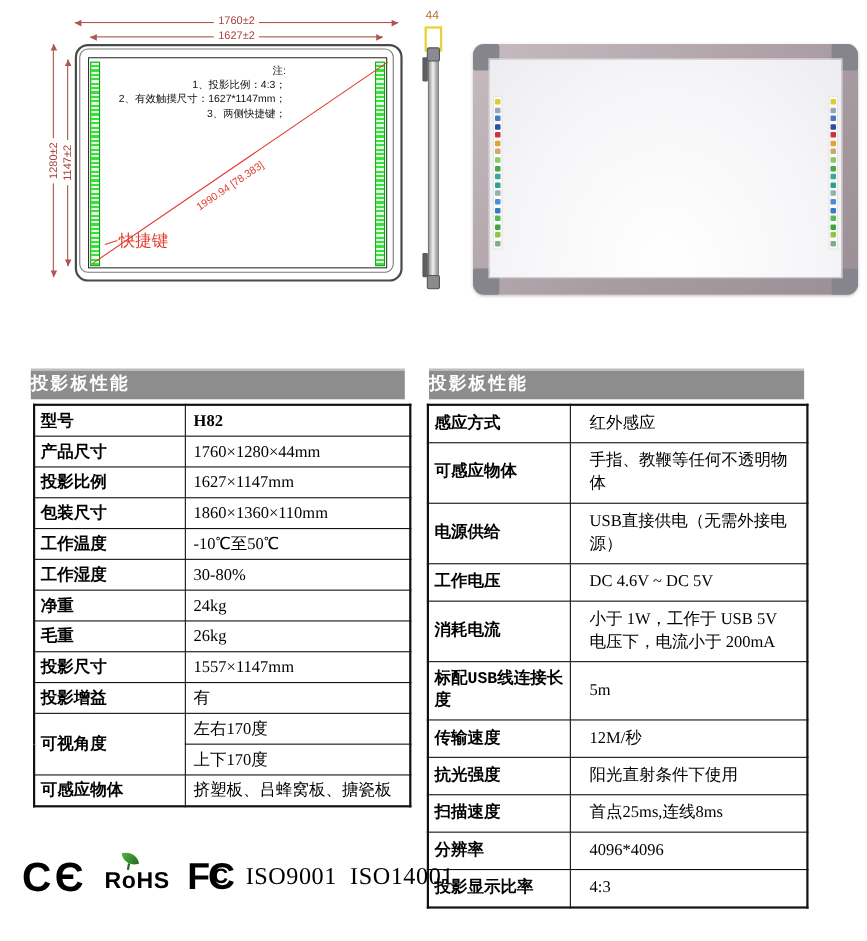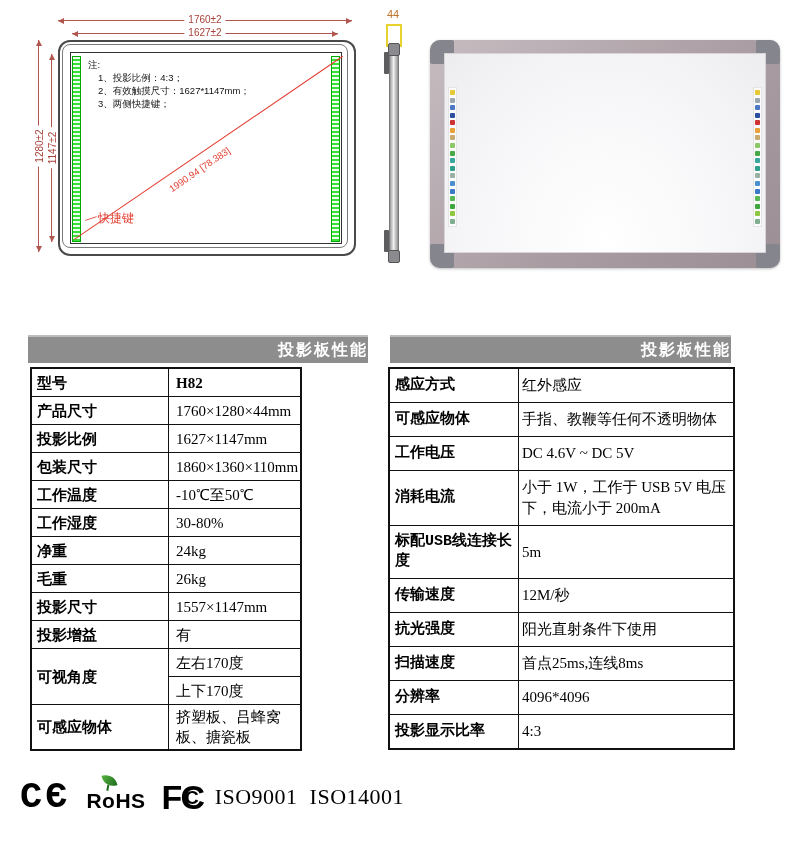--- a/index.html
+++ b/index.html
@@ -1,20 +1,20 @@
 <!DOCTYPE html>
 <html><head>
 <meta charset="utf-8">
 <style>
   html,body{margin:0;padding:0;background:#fff;}
   #page{position:relative;width:788px;height:855px;background:#fff;overflow:hidden;
         font-family:"Liberation Sans",sans-serif;color:#000;}
 
   
-  #front-view{position:absolute;left:28px;top:12px;width:352px;height:250px;}
+  #front-view{position:absolute;left:38px;top:12px;width:352px;height:250px;text-align:right;}
   .dim{position:absolute;color:#a8423a;font-size:10px;}
   .dimline-h{height:0;border-top:1px solid #b0564e;}
   .dimline-h .dlabel{position:absolute;top:-7px;left:50%;transform:translateX(-50%);
       background:#fff;padding:0 4px;white-space:nowrap;}
   .dimline-h::before,.dimline-h::after{content:"";position:absolute;top:-3px;width:0;height:0;
       border-top:3px solid transparent;border-bottom:3px solid transparent;}
   .dimline-h::before{left:0;border-right:6px solid #b0564e;}
   .dimline-h::after{right:0;border-left:6px solid #b0564e;}
   .dimline-v{width:0;border-left:1px solid #b0564e;}
   .dimline-v .dlabel{position:absolute;top:50%;left:0;transform:translate(-50%,-50%) rotate(-90deg);
@@ -31,21 +31,21 @@
       border:1px solid #333;}
   .green-strip{position:absolute;top:44px;width:7px;height:184px;border:1px solid #0a0;
       background:repeating-linear-gradient(0deg,#39e039 0 2px,#eaffea 2px 4px);}
   #strip-left{left:44px;} #strip-right{left:303px;}
   #diagonal-line{position:absolute;left:46px;top:227px;width:325px;height:0;
       border-top:1px solid #e23b2e;transform:rotate(-34.3deg);transform-origin:0 0;}
   #diagonal-label{position:absolute;left:142px;top:172px;color:#e23b2e;font-size:9.5px;
       transform:rotate(-34.3deg);transform-origin:0 50%;white-space:nowrap;}
   #notes{position:absolute;left:60px;top:46px;font-size:9.5px;line-height:13px;color:#111;}
   #notes .indent{padding-left:10px;}
-  #hotkey-callout{position:absolute;left:57px;top:198px;color:#e23b2e;font-size:12px;}
+  #hotkey-callout{position:absolute;left:57px;top:198px;color:#e23b2e;font-size:15px;}
   #hotkey-callout .leader{display:inline-block;width:12px;height:1px;background:#e23b2e;
       vertical-align:middle;margin-right:1px;transform:rotate(-18deg);}
 
   
   #side-view{position:absolute;left:380px;top:8px;width:26px;height:256px;}
   #thickness-label{position:absolute;left:0;top:0;width:26px;text-align:center;
       color:#c0722a;font-size:11px;}
   #thickness-box{position:absolute;left:6px;top:16px;width:12px;height:19px;
       border:2px solid #e8d22e;background:#fff;}
   #side-bar{position:absolute;left:9px;top:36px;width:8px;height:216px;border:1px solid #777;
@@ -69,41 +69,41 @@
       background:radial-gradient(ellipse at 50% 95%,#ffffff 0%,#f6f6f8 60%,#ededf0 100%);
       border:1px solid #d8d3d6;}
   .icon-strip{position:absolute;top:33px;width:9px;height:140px;background:#fbfbfb;
       border:1px solid #e4e4e4;display:flex;flex-direction:column;align-items:center;
       justify-content:space-between;padding:2px 0;box-sizing:border-box;}
   #icon-strip-left{left:3px;} #icon-strip-right{right:3px;}
   .shortcut-icon{width:5px;height:5px;border-radius:1px;}
 
   
   .table-header{position:absolute;height:28px;color:#fff;font-size:16px;font-weight:bold;
-      letter-spacing:2px;text-align:right;line-height:29px;
+      letter-spacing:2px;text-align:left;line-height:29px;
       background:linear-gradient(180deg,#bdbdbd 0 2px,#8d8d8d 2px);}
   #header-left{left:28px;top:335px;width:340px;}
   #header-right{left:390px;top:335px;width:341px;}
   table.spec{position:absolute;border-collapse:collapse;table-layout:fixed;
       border:2px solid #111;background:#fff;}
-  #table-left{left:30px;top:367px;width:272px;border-radius:27px;}
+  #table-left{left:30px;top:367px;width:344px;border-radius:27px;}
   #table-right{left:388px;top:367px;width:347px;}
   table.spec td{border:1.5px solid #111;vertical-align:middle;overflow:hidden;}
   table.spec td.lbl{font-weight:bold;font-size:15px;padding:2px 5px;}
   table.spec td.val{font-family:"Liberation Serif",serif;font-size:15px;padding:2px 7px;}
   #table-left td.lbl{width:126px;}
   #table-left td{height:23px;line-height:20px;}
   #table-left tr:first-child td.val{font-weight:bold;}
   #table-right td.lbl{width:118px;line-height:20px;padding:6px 5px;font-family:Liberation Mono, monospace;}
-  #table-right td.val{line-height:21px;padding:6px 3px;}
+  #table-right td.val{line-height:21px;padding:6px 17px;}
 
   
   #certifications{position:absolute;left:20px;top:770px;height:54px;display:flex;
       align-items:center;gap:16px;}
-  #ce-mark{font-size:37px;font-weight:bold;font-family:Liberation Mono, monospace;
+  #ce-mark{font-size:37px;font-weight:bold;font-family:Liberation Sans, sans-serif;
       letter-spacing:3px;line-height:1;}
   #rohs-mark{position:relative;font-size:21px;font-weight:bold;letter-spacing:.5px;
       padding-top:8px;}
   #rohs-leaf{position:absolute;left:17px;top:-7px;width:13px;height:13px;
       background:linear-gradient(135deg,#57b33e,#1e6b22);border-radius:0 90% 0 90%;
       transform:rotate(-15deg);}
   #rohs-leaf::after{content:"";position:absolute;left:2px;bottom:-3px;width:1.5px;height:6px;
       background:#1e6b22;transform:rotate(25deg);}
   #fcc-mark{font-weight:bold;line-height:1;display:flex;align-items:center;}
   .fcc-f{font-size:34px;letter-spacing:-2px;}
@@ -273,20 +273,24 @@
     <tbody>
         <tr>
           <td class="lbl">感应方式</td>
           <td class="val">红外感应</td>
         </tr>
         <tr>
           <td class="lbl">可感应物体</td>
           <td class="val">手指、教鞭等任何不透明物体</td>
         </tr>
         <tr>
+          <td class="lbl">电源供给</td>
+          <td class="val">USB直接供电（无需外接电源）</td>
+        </tr>
+        <tr>
           <td class="lbl">工作电压</td>
           <td class="val">DC 4.6V ~ DC 5V</td>
         </tr>
         <tr>
           <td class="lbl">消耗电流</td>
           <td class="val">小于 1W，工作于 USB 5V 电压下，电流小于 200mA</td>
         </tr>
         <tr>
           <td class="lbl">标配USB线连接长度</td>
           <td class="val">5m</td>

